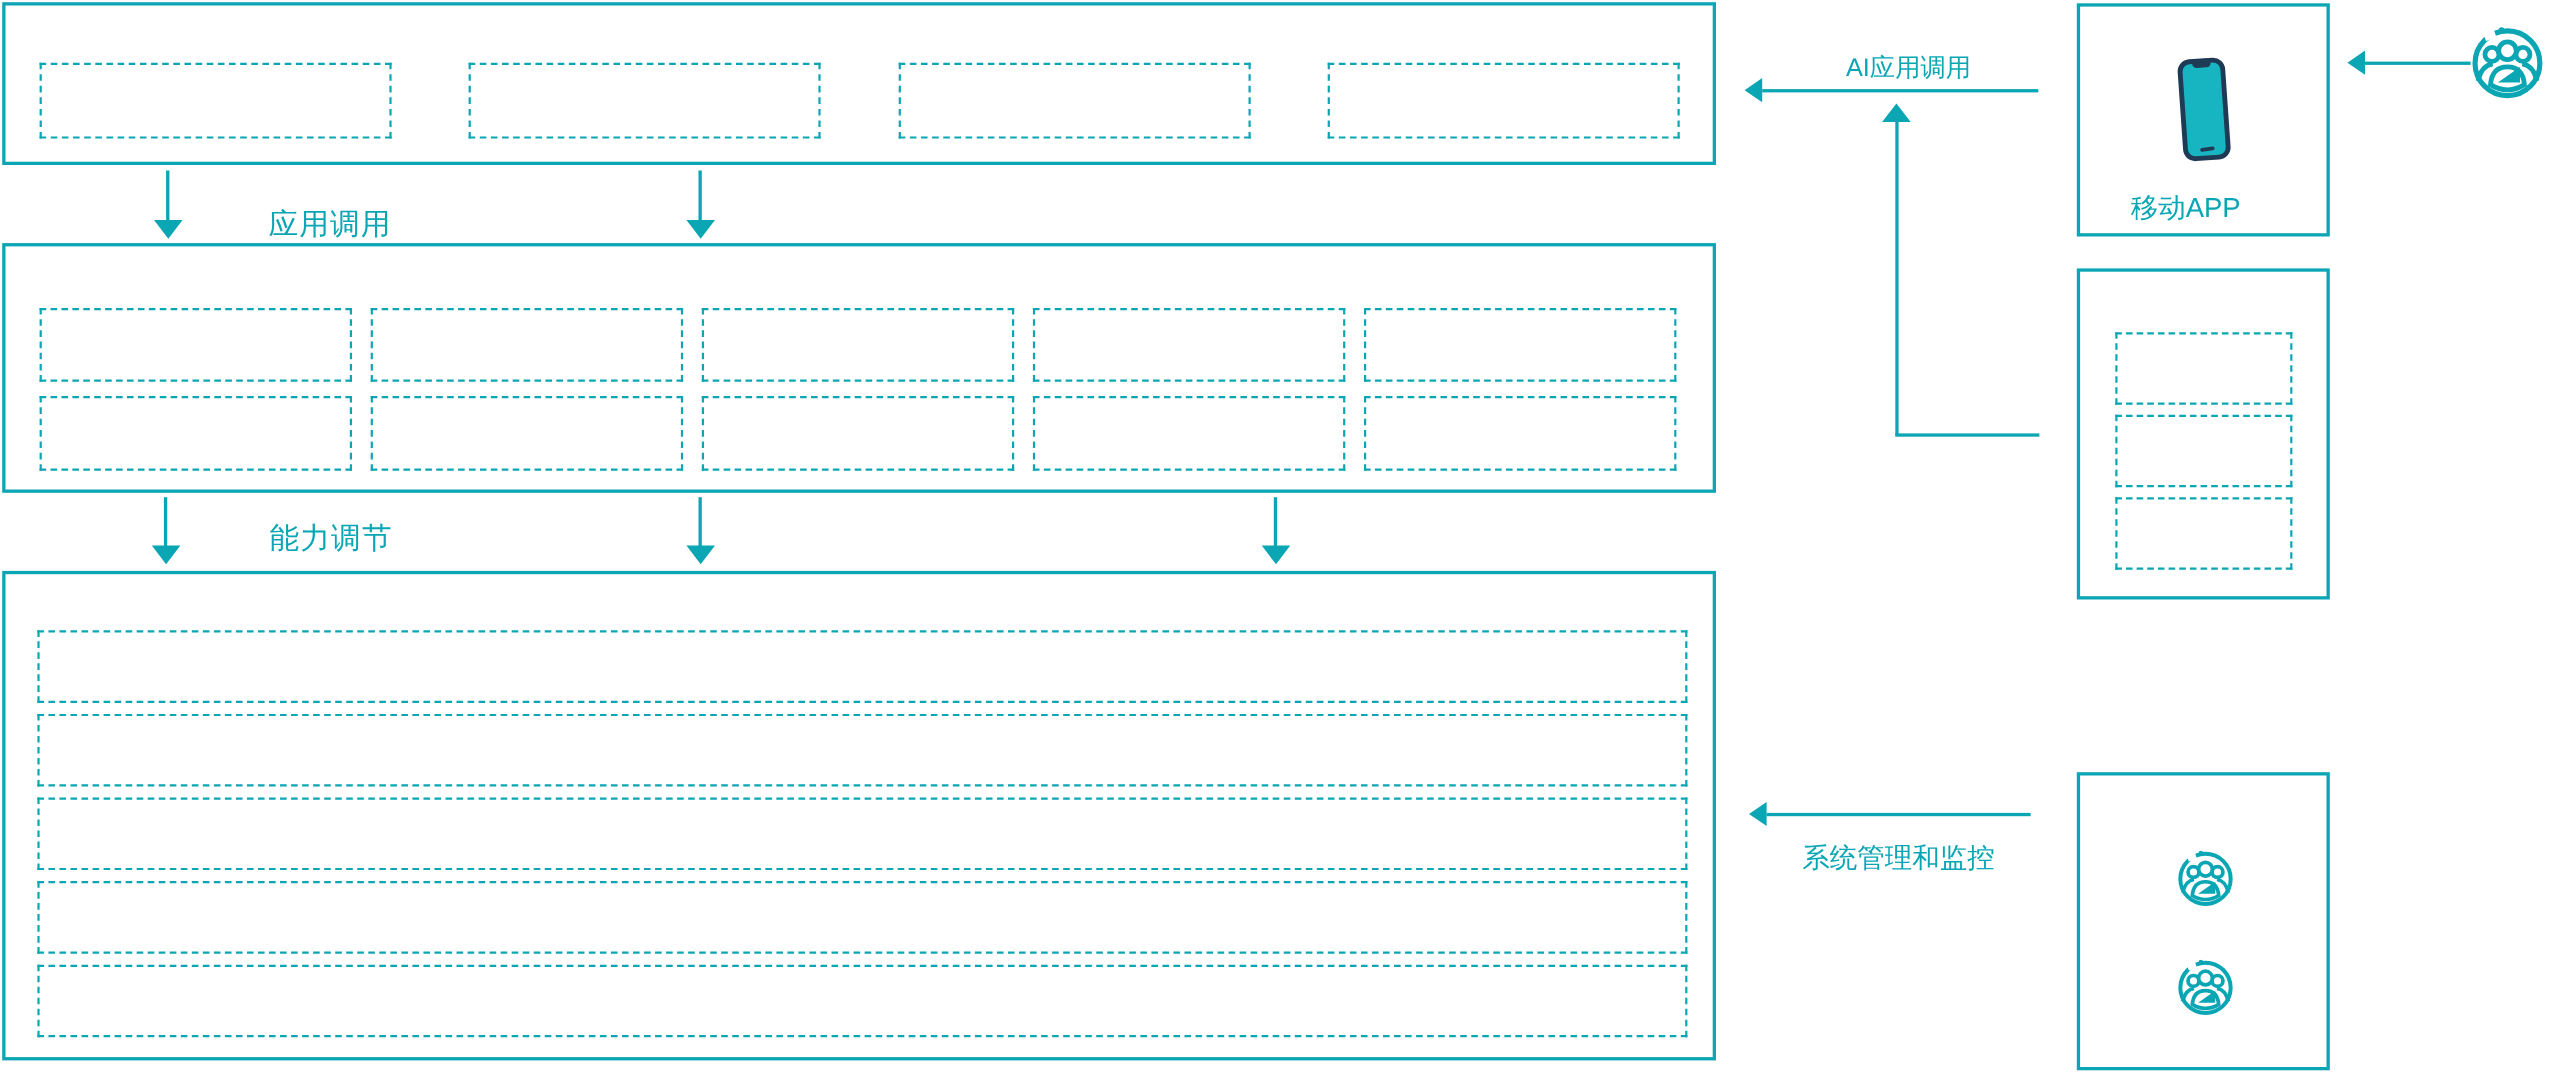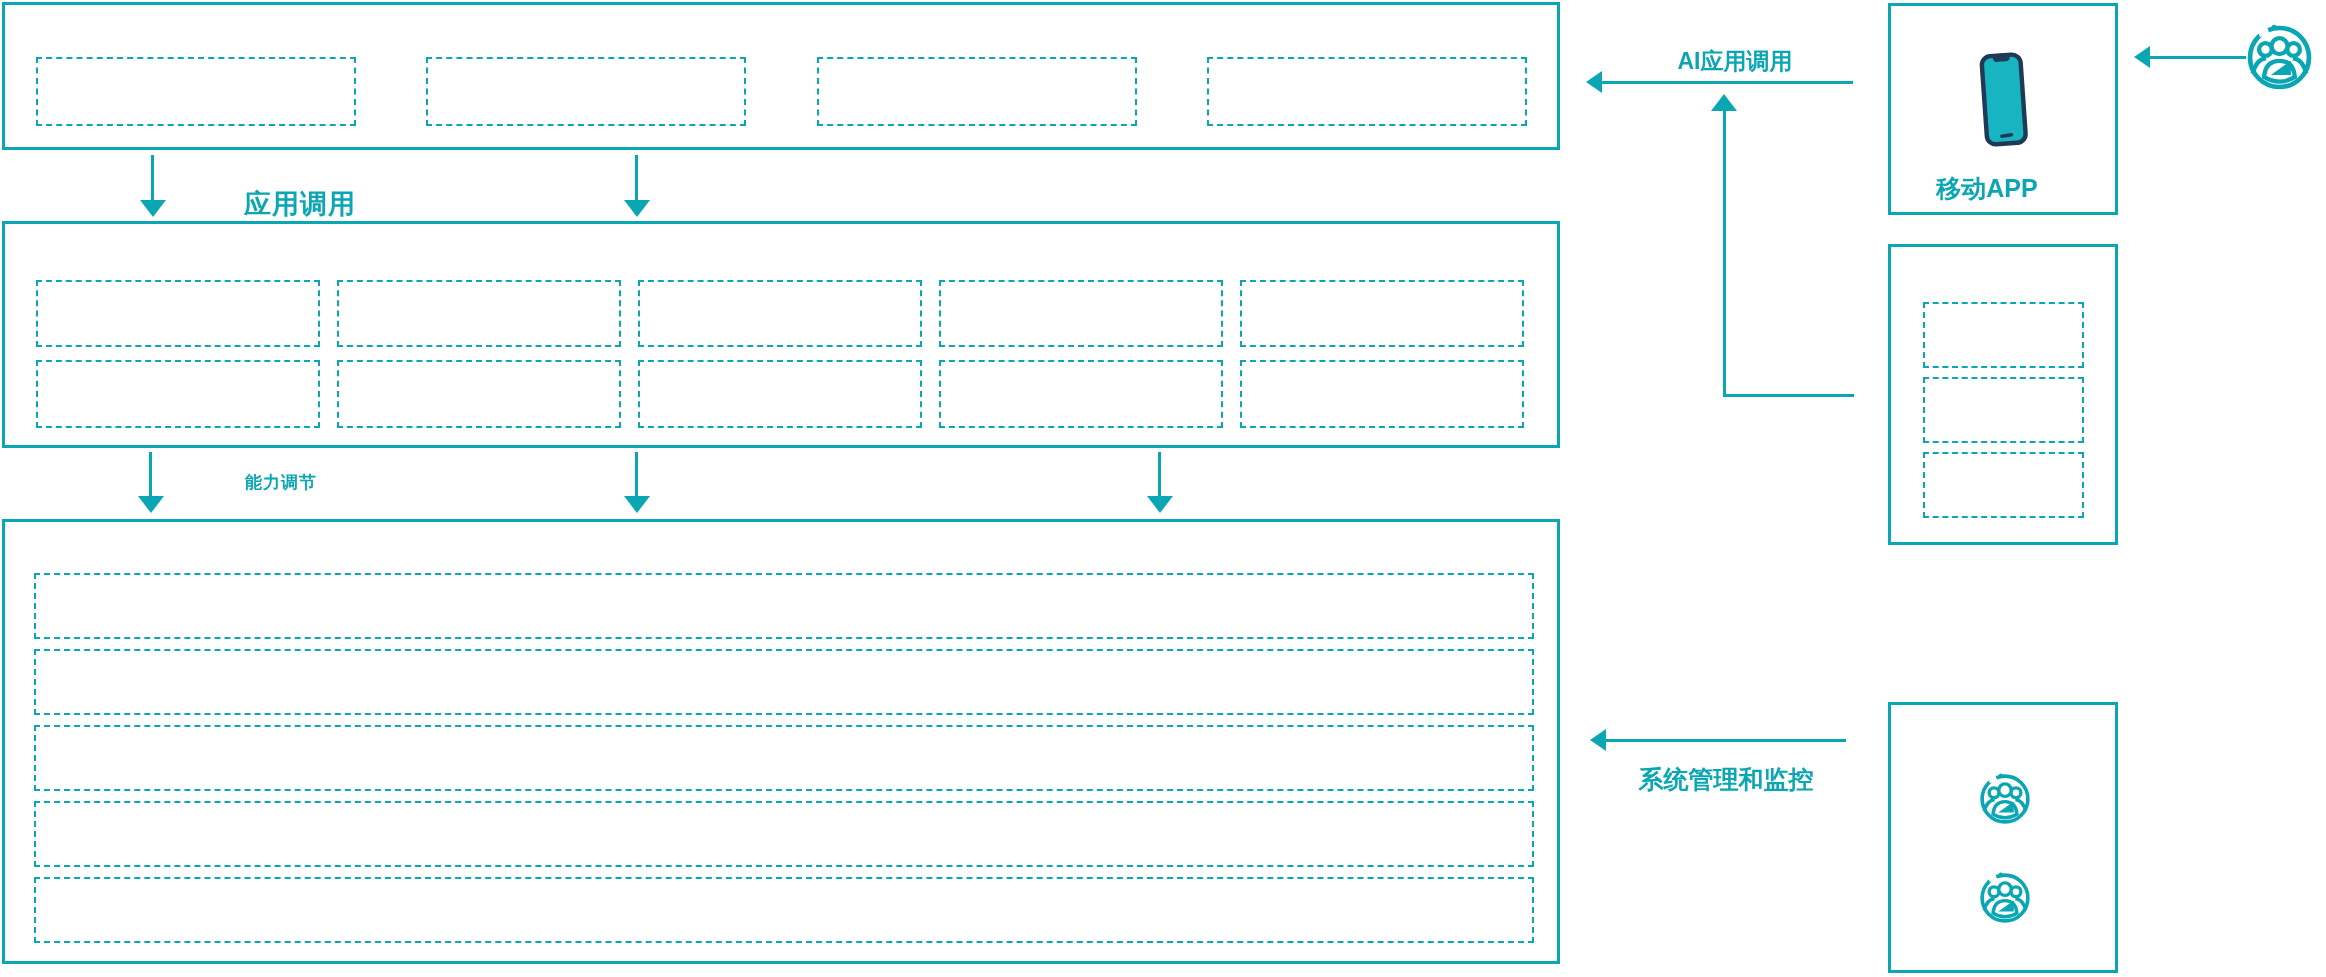--- a/index.html
+++ b/index.html
@@ -32,21 +32,21 @@
     border-top:17px solid var(--teal);}
   .head-up{position:absolute;width:0;height:0;
     border-left:13px solid transparent;border-right:13px solid transparent;
     border-bottom:17px solid var(--teal);}
   .head-left{position:absolute;width:0;height:0;
     border-top:11px solid transparent;border-bottom:11px solid transparent;
     border-right:16px solid var(--teal);}
   .flow-label{
     position:absolute;
     color:var(--teal);
-    font-weight:bold;
+    font-weight:normal;
     white-space:nowrap;
   }
   
   .top-ph-row{
     position:absolute;left:36px;top:57px;width:1491px;height:69px;
     display:flex;justify-content:space-between;
   }
   .top-ph-row .ph{width:320px;height:69px;flex:0 0 auto;}
   
   .mid-grid{
@@ -141,21 +141,21 @@
   <div class="vline" style="left:635px;top:155px;width:3px;height:47px;"></div>
   <div class="head-down" style="left:624px;top:200px;"></div>
   <div class="flow-label" style="left:244px;top:186px;font-size:27px;letter-spacing:1px;">应用调用</div>
 
   <div class="vline" style="left:149px;top:452px;width:3px;height:46px;"></div>
   <div class="head-down" style="left:138px;top:496px;"></div>
   <div class="vline" style="left:635px;top:452px;width:3px;height:46px;"></div>
   <div class="head-down" style="left:624px;top:496px;"></div>
   <div class="vline" style="left:1158px;top:452px;width:3px;height:46px;"></div>
   <div class="head-down" style="left:1147px;top:496px;"></div>
-  <div class="flow-label" style="left:245px;top:471px;font-size:17px;letter-spacing:1px;">能力调节</div>
+  <div class="flow-label" style="left:245px;top:471px;font-size:27px;letter-spacing:1px;">能力调节</div>
 
   <div class="flow-label" style="left:1635px;top:46px;width:200px;text-align:center;font-size:23px;">AI应用调用</div>
   <div class="hline" style="left:1602px;top:81px;width:251px;height:3px;"></div>
   <div class="head-left" style="left:1586px;top:71px;"></div>
 
   <div class="vline" style="left:1723px;top:108px;width:3px;height:288px;"></div>
   <div class="head-up" style="left:1711px;top:94px;"></div>
   <div class="hline" style="left:1723px;top:394px;width:131px;height:3px;"></div>
 
   <div class="hline" style="left:1606px;top:739px;width:240px;height:3px;"></div>

